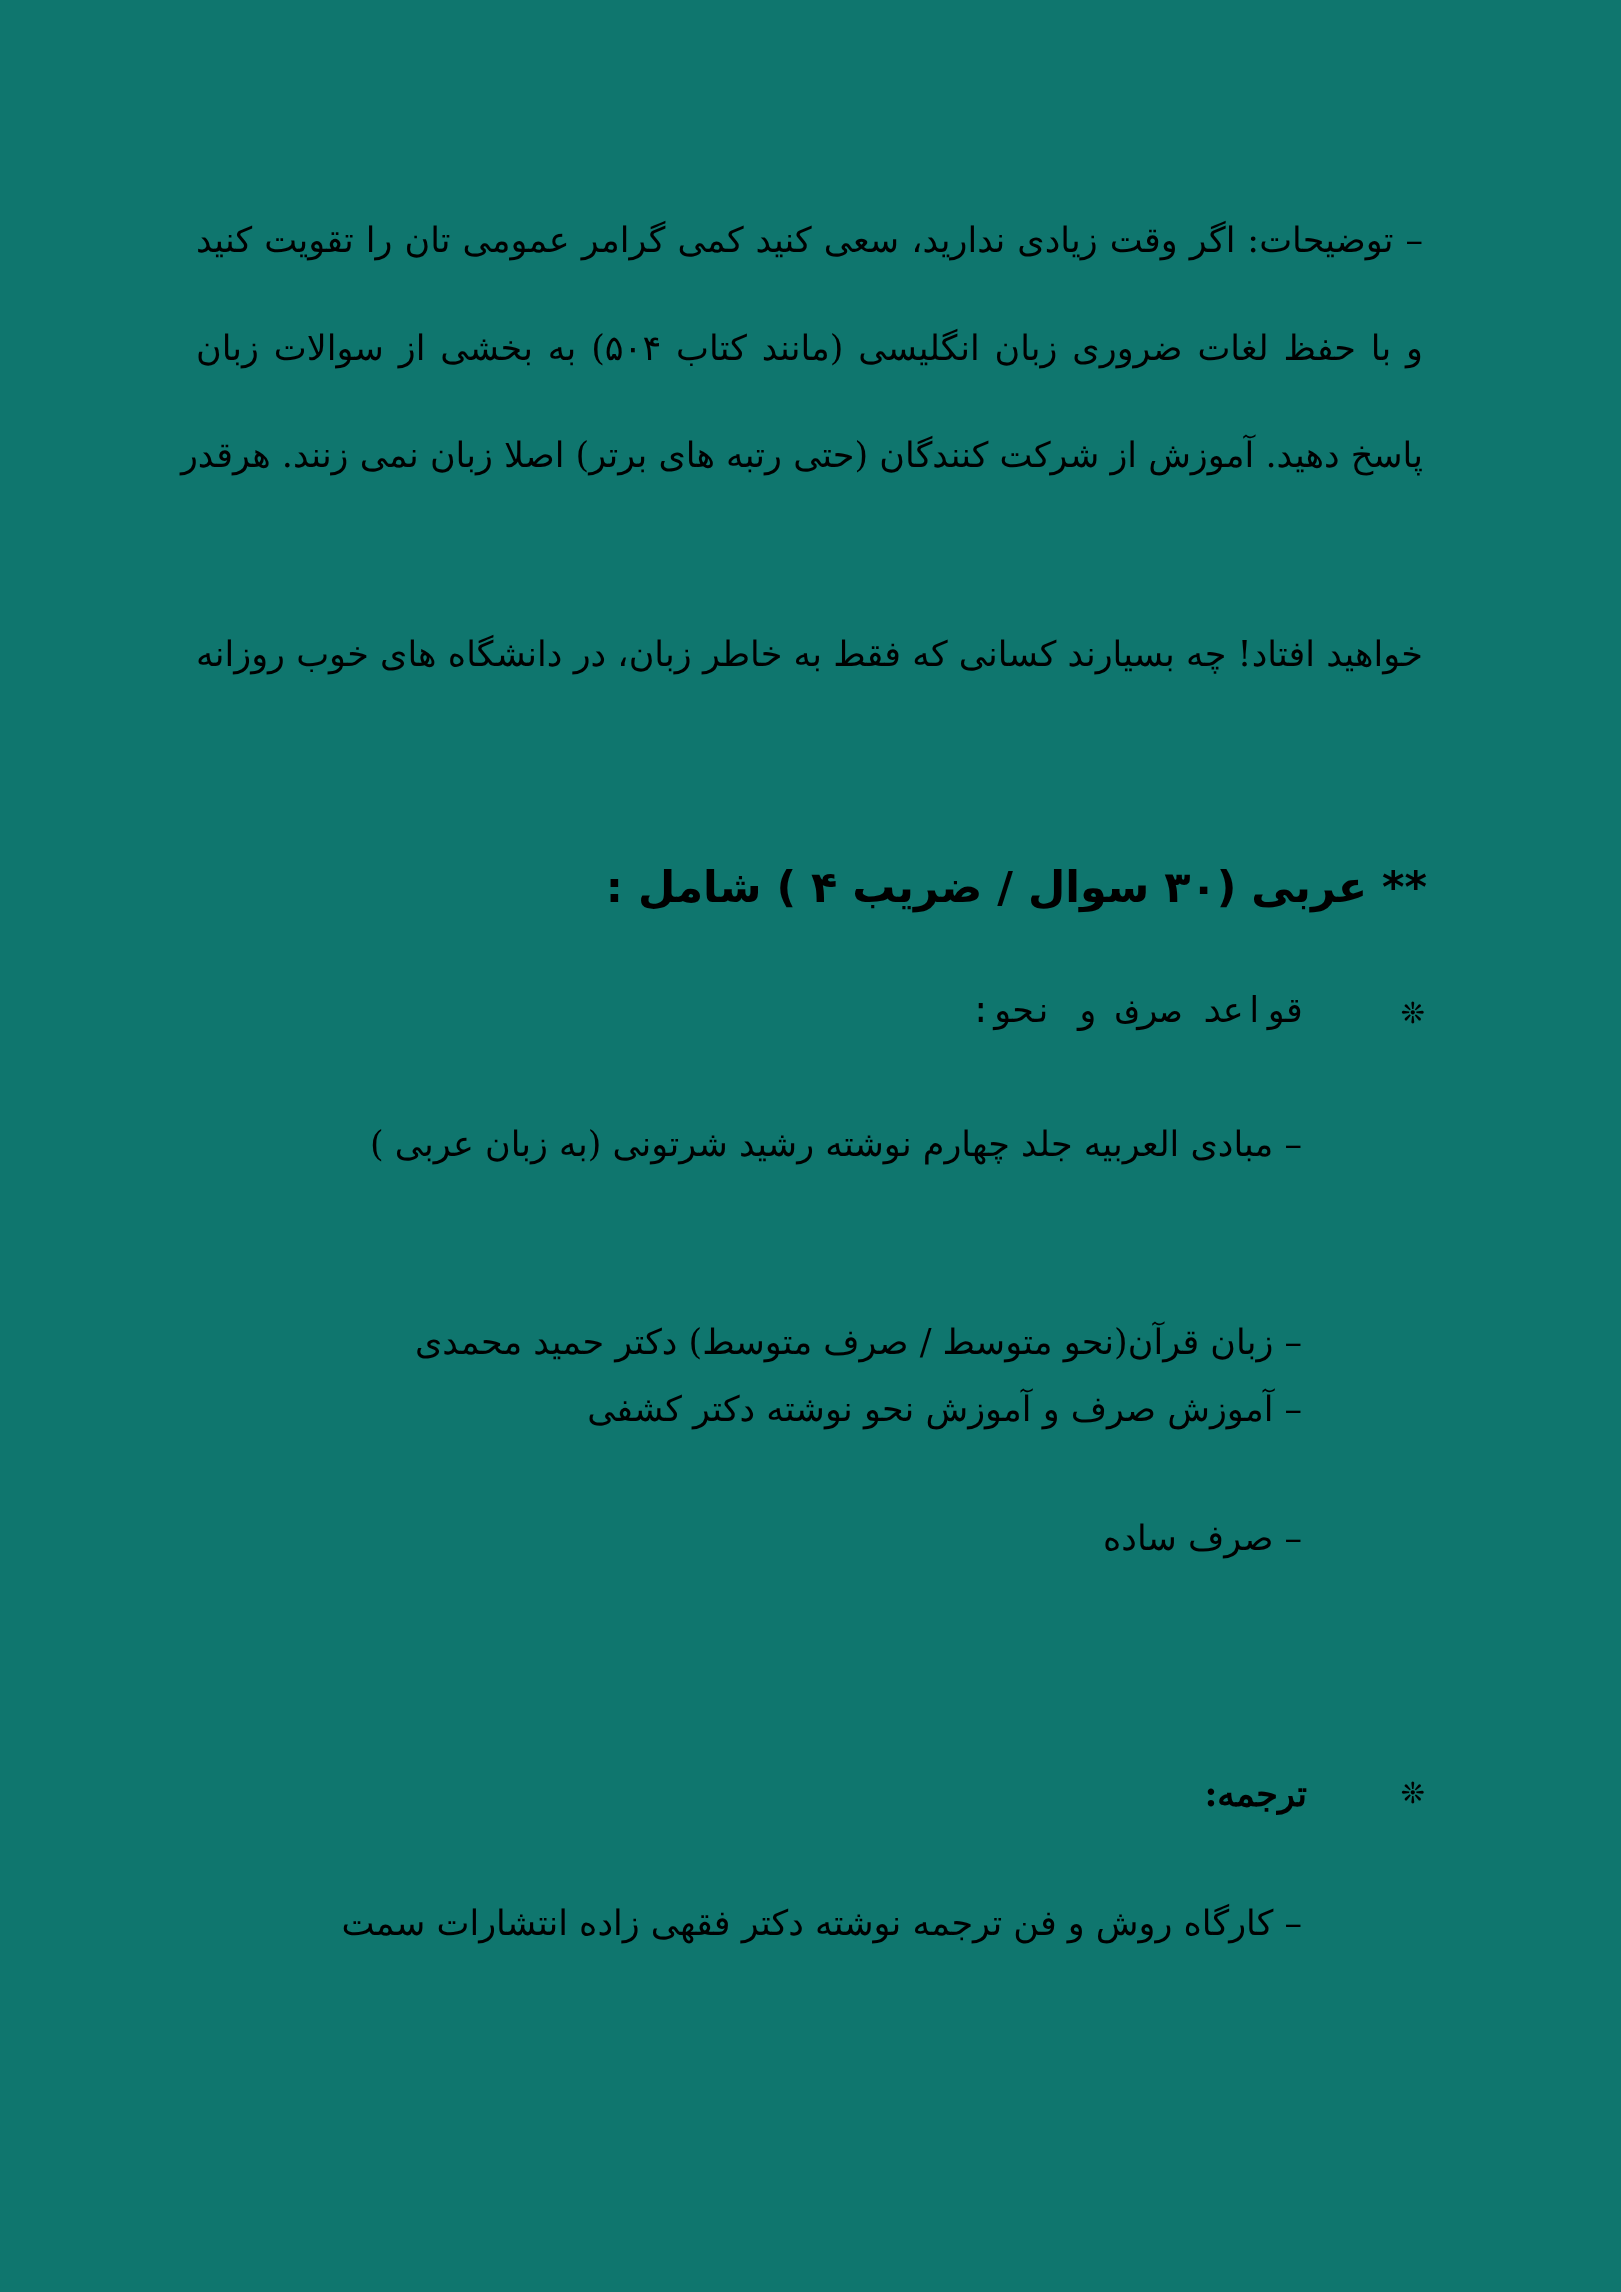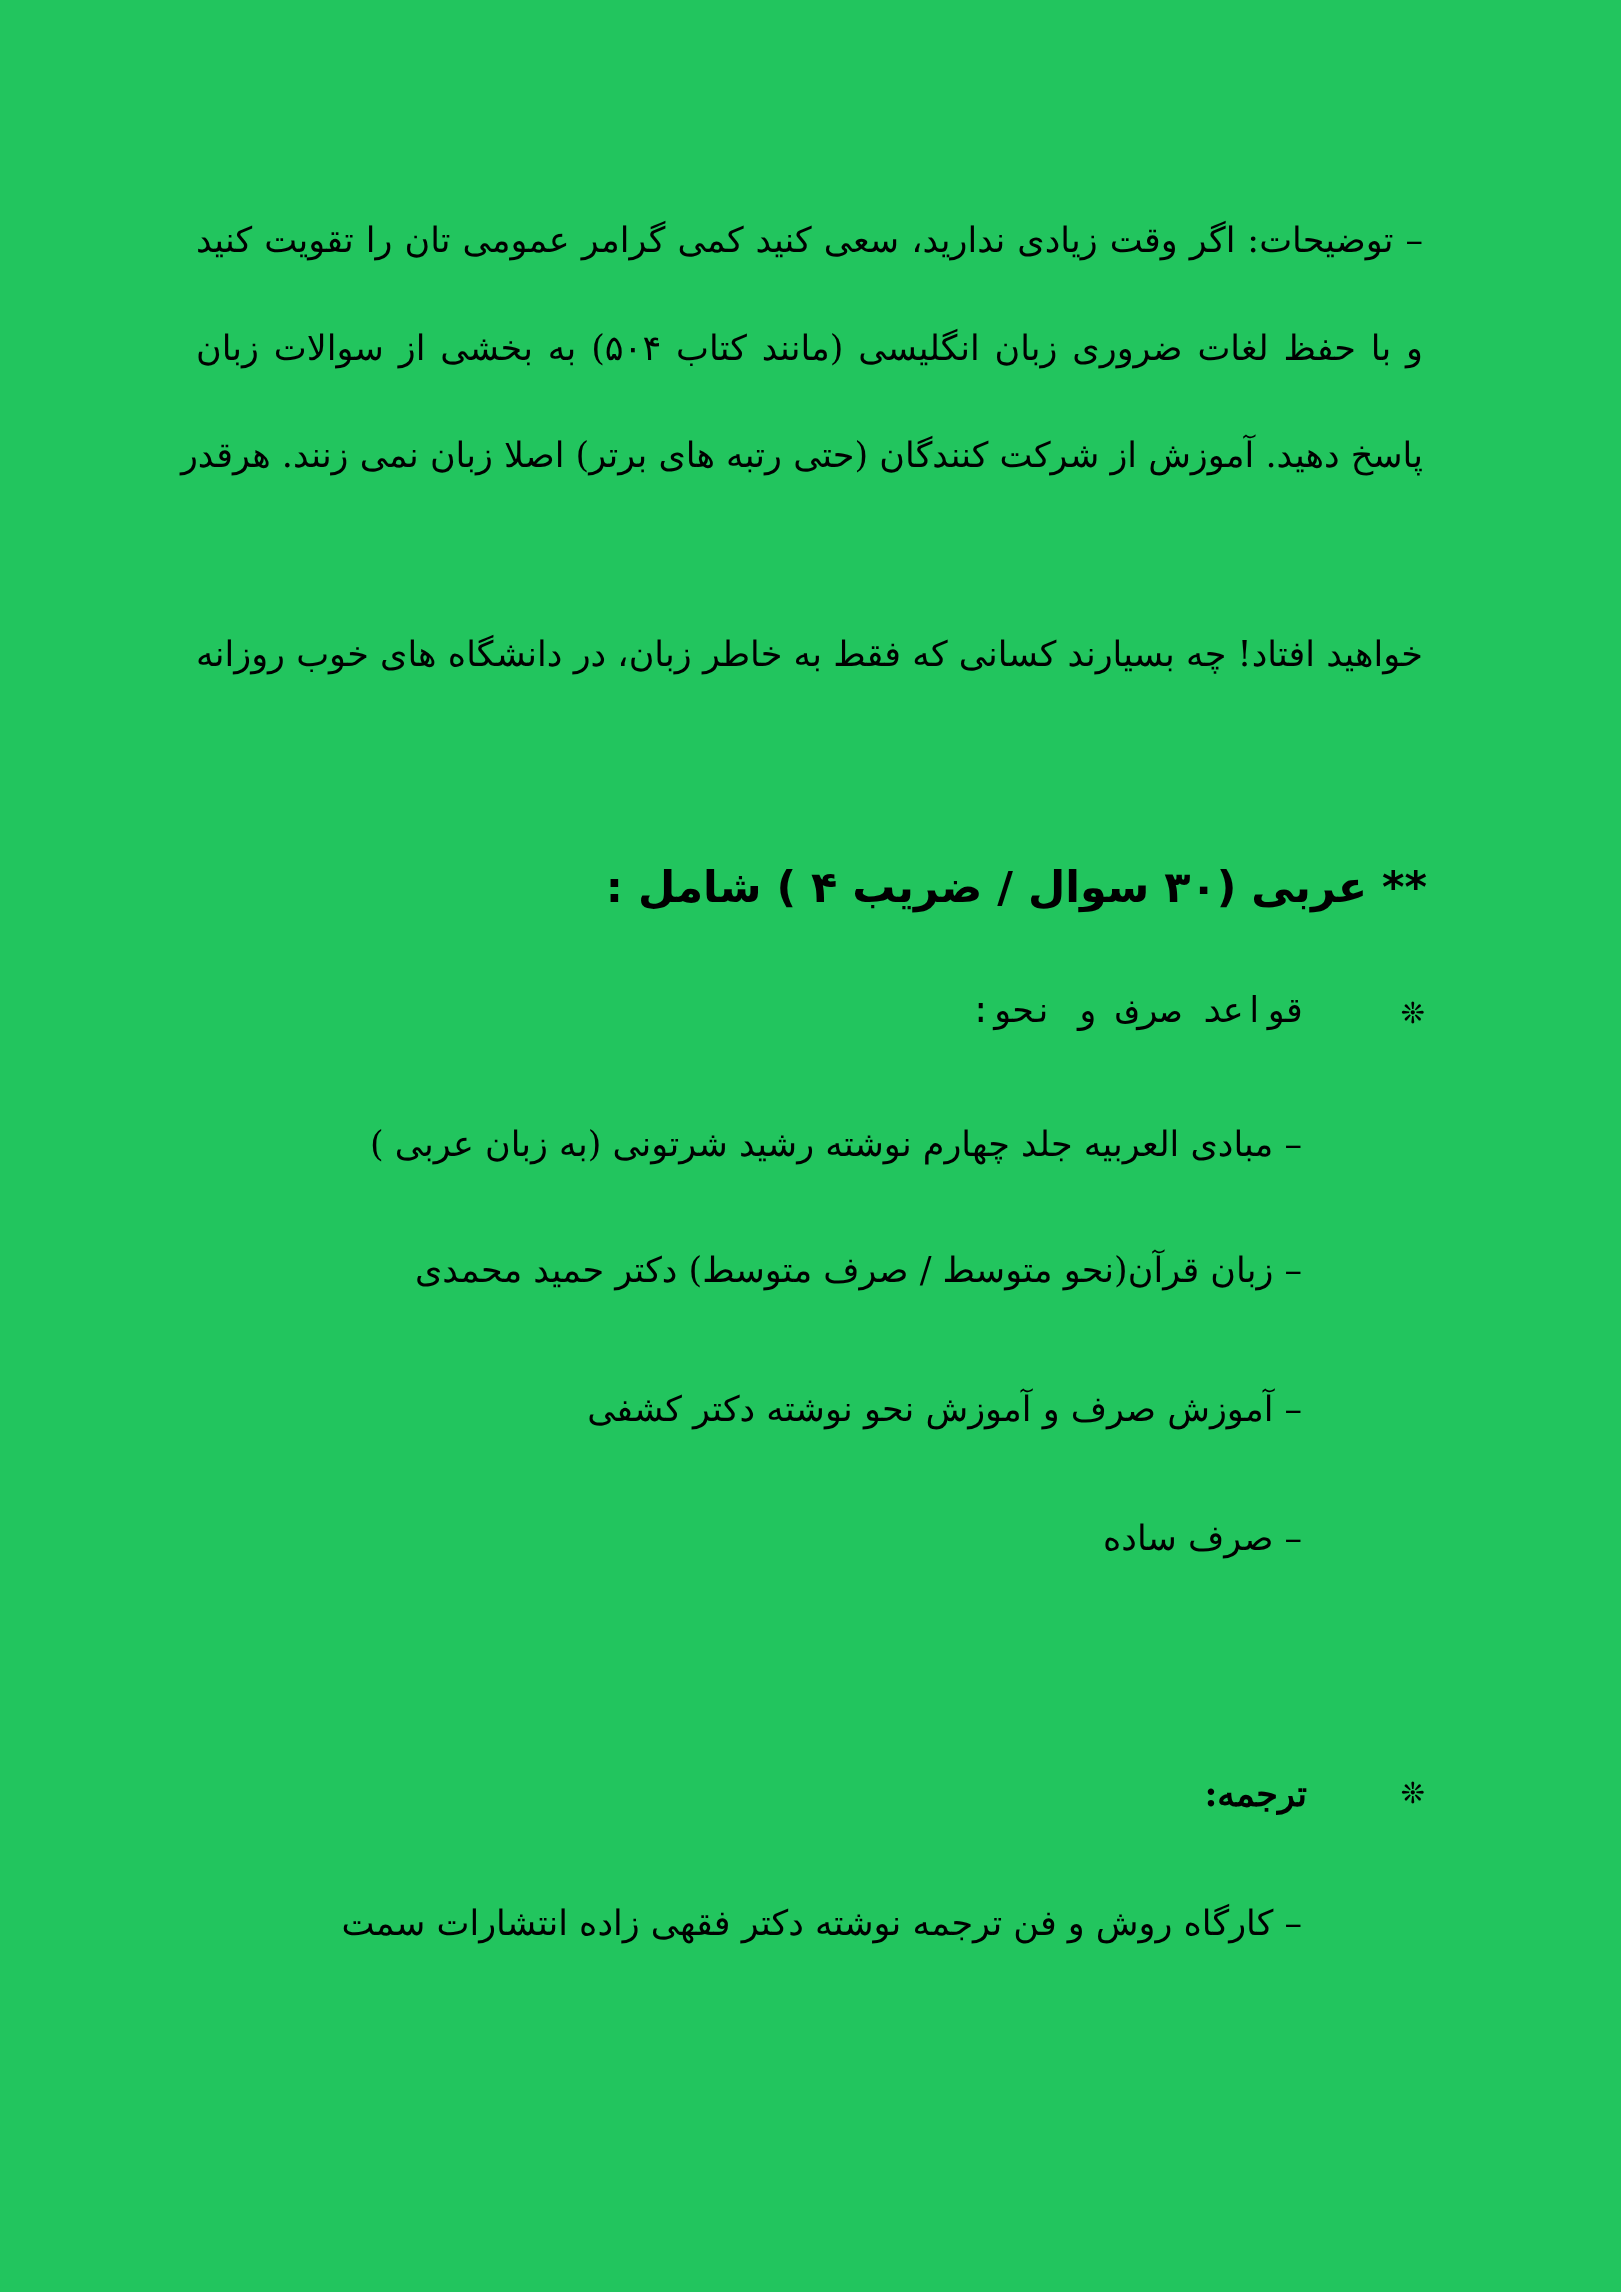--- a/index.html
+++ b/index.html
@@ -1,18 +1,18 @@
 <!DOCTYPE html>
 <html><head>
 <meta charset="utf-8">
 <style>
   html, body { margin: 0; padding: 0; background: #ffffff; }
   body { width: 1621px; height: 2293px; position: relative; overflow: hidden;
          font-family: "DejaVu Serif", "Liberation Serif", serif; color: #000; }
-  .page { position: absolute; left: 0; top: 0; width: 1621px; height: 2293px; background: #22c55e; }
+  .page { position: absolute; left: 0; top: 0; width: 1621px; height: 2293px; background: #0f766e; }
   .line { position: absolute; direction: rtl; white-space: nowrap; }
   .para { left: 196px; width: 1227px; font-size: 35px; text-align: justify; text-align-last: justify; line-height: 59px; }
   .para.last { text-align-last: right; }
   .heading { right: 194px; font-size: 43px; font-weight: bold; line-height: 69px;
              font-family: "DejaVu Sans", "Liberation Sans", sans-serif; }
   .sub { right: 196px; font-size: 35px; line-height: 59px; display: flex; direction: rtl; align-items: center; }
   .sub .star { font-size: 29px; width: 118px; text-align: right; font-family: "DejaVu Sans", sans-serif; }
   .sub .label { font-weight: bold; }
   .sub .label.normal { font-weight: normal; font-family: Liberation Mono, monospace; }
   .item { right: 319px; font-size: 35px; line-height: 59px; text-align: right; }
@@ -27,21 +27,21 @@
   <div class="line para" style="top:426px">پاسخ دهید. آموزش از شرکت کنندگان (حتی رتبه های برتر) اصلا زبان نمی زنند. هرقدر</div>
   <div class="line para" style="top:625px">خواهید افتاد! چه بسیارند کسانی که فقط به خاطر زبان، در دانشگاه های خوب روزانه</div>
 
   <div class="line heading" style="top:853px">** عربی (۳۰ سوال / ضریب ۴ ) شامل :</div>
 
   <div class="line sub" style="top:984px">
     <span class="star">❊</span>
     <span class="label normal">قواعد صرف و نحو:</span>
   </div>
   <div class="line item" style="top:1115px">– مبادی العربیه جلد چهارم نوشته رشید شرتونی (به زبان عربی )</div>
-  <div class="line item" style="top:1241px">– زبان قرآن(نحو متوسط / صرف متوسط) دکتر حمید محمدی</div>
+  <div class="line item" style="top:1313px">– زبان قرآن(نحو متوسط / صرف متوسط) دکتر حمید محمدی</div>
   <div class="line item" style="top:1380px">– آموزش صرف و آموزش نحو نوشته دکتر کشفی</div>
   <div class="line item" style="top:1509px">– صرف ساده</div>
 
   <div class="line sub" style="top:1764px">
     <span class="star">❊</span>
     <span class="label">ترجمه:</span>
   </div>
   <div class="line item" style="top:1894px">– کارگاه روش و فن ترجمه نوشته دکتر فقهی زاده انتشارات سمت</div>
 
 </div>

